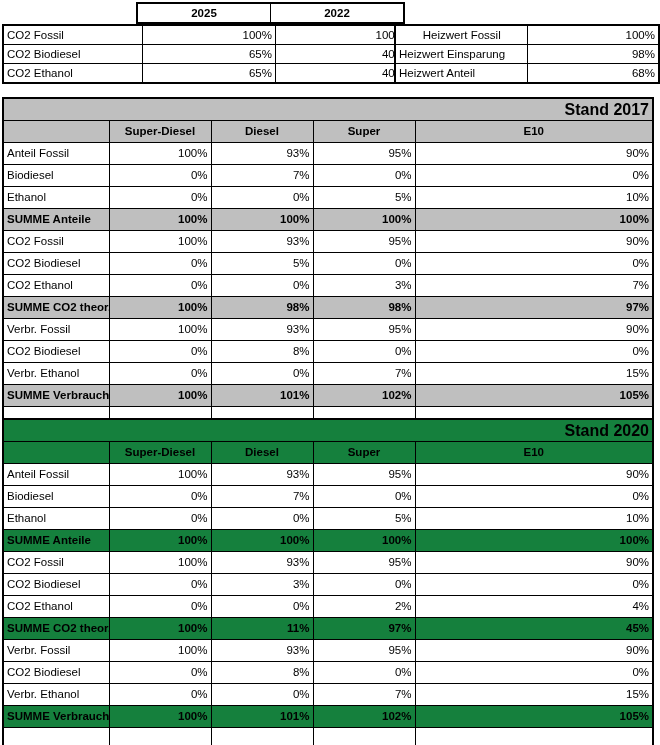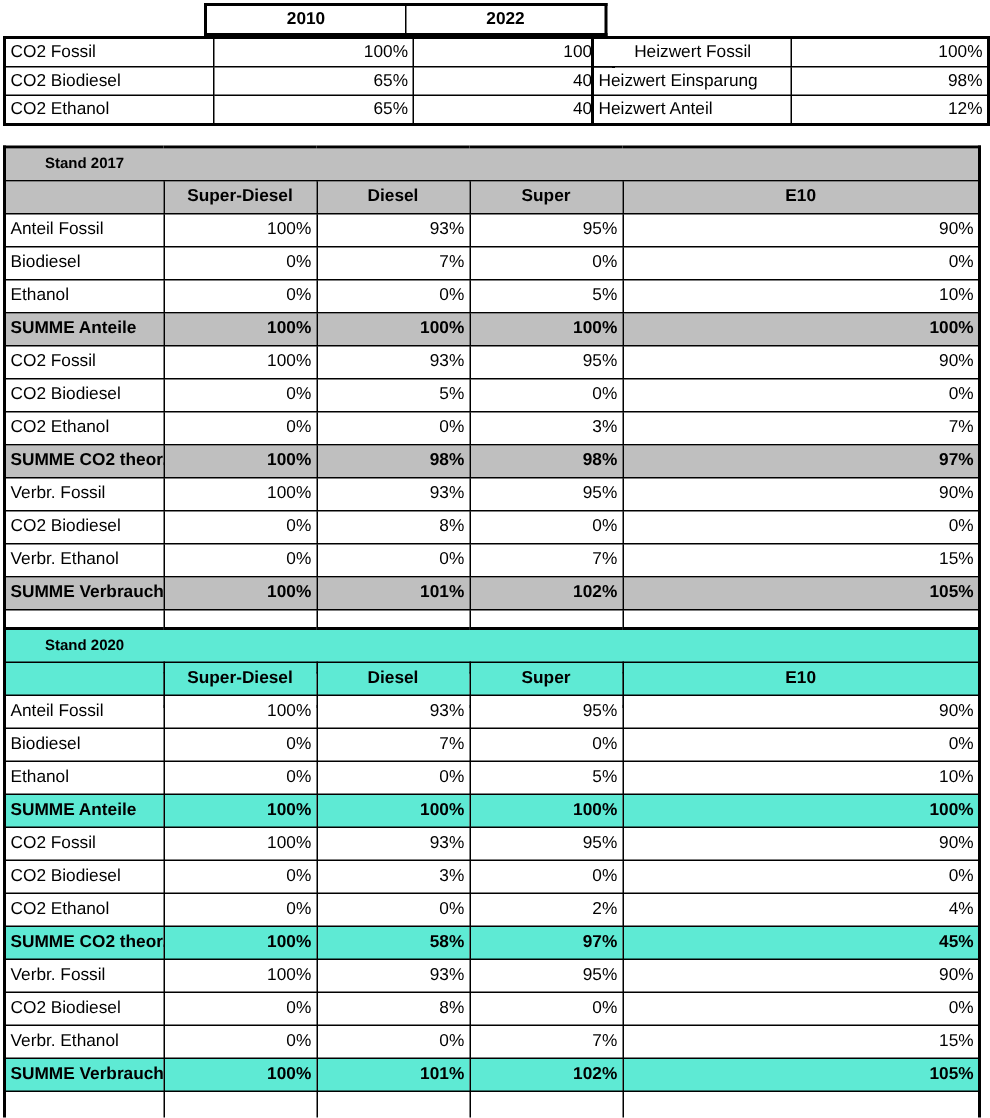--- a/index.html
+++ b/index.html
@@ -33,21 +33,21 @@
     overflow: hidden;
     background: #ffffff;
     border: 1px solid #000000;
     font-size: 11.5px;
   }
   td.num { text-align: right; }
   td.lbl { text-align: left; }
   td.ctr { text-align: center; }
   td.b   { font-weight: bold; }
   td.grey  { background: #bfbfbf; }
-  td.blue  { background: #5eead4; }
+  td.blue  { background: #15803d; }
   td.red   { color: #ff0000; }
 
   
   .top-wrap { position: absolute; left: 0; top: 0; width: 660px; height: 92px; }
 
   #top-left-table {
     position: absolute; left: 2px; top: 24px;
     border: 2px solid #000;
   }
   #top-left-table td { height: 18px; line-height: 18px; }
@@ -67,22 +67,22 @@
   
   .main-table {
     position: absolute;
     left: 2px;
     width: 650px;
     border: 2px solid #000000;
   }
   .main-table td { height: 21px; line-height: 21px; }
   .main-table td.title {
     font-weight: bold;
-    text-align: left;
-    font-size: 10px;
+    text-align: right;
+    font-size: 16px;
     padding-left: 26px;
   }
   .main-table td.hdr {
     font-weight: bold;
     text-align: center;
     margin-left: 36px;
   }
   .main-table td.spacer { height: 19px; line-height: 19px; }
 
   #table-2017 { top: 97px; }
@@ -97,21 +97,21 @@
 </head>
 <body>
 
 <div class="page">
 
   <div class="top-wrap">
 
     <table id="top-year-table">
       <tbody>
           <tr>
-        <td class="num ctr" style="width:126px">2010</td>
+        <td class="num ctr" style="width:126px">2025</td>
         <td class="num ctr" style="width:126px">2022</td>
       </tr>
     </tbody>
       </table>
 
     <table id="top-left-table">
       <tbody>
           <tr>
             <td class="lbl" style="width: 132px;">CO2 Fossil</td>
             <td class="num" style="width: 126px;">100%</td>
@@ -135,21 +135,21 @@
           <tr>
             <td class="lbl" style="width: 126px; text-align: center;">Heizwert Fossil</td>
             <td class="num" style="width: 126px;">100%</td>
           </tr>
           <tr>
             <td class="lbl" style="width: 126px;">Heizwert Einsparung</td>
             <td class="num" style="width: 126px;">98%</td>
           </tr>
           <tr>
             <td class="lbl" style="width: 126px;">Heizwert Anteil</td>
-            <td class="num" style="width: 126px;">12%</td>
+            <td class="num" style="width: 126px;">68%</td>
           </tr>
         </tbody>
     </table>
 
   </div>
 
   <table class="main-table" id="table-2017">
     <colgroup>
       <col class="col-label">
         <col class="col-sd">
@@ -338,21 +338,21 @@
         <tr>
           <td class="lbl">CO2 Ethanol</td>
           <td class="num">0%</td>
           <td class="num">0%</td>
           <td class="num">2%</td>
           <td class="num">4%</td>
         </tr>
         <tr>
           <td class="lbl b blue">SUMME CO2 theor.</td>
           <td class="num b blue">100%</td>
-          <td class="num b blue">58%</td>
+          <td class="num b blue">11%</td>
           <td class="num b blue">97%</td>
           <td class="num b blue">45%</td>
         </tr>
         <tr>
           <td class="lbl">Verbr. Fossil</td>
           <td class="num">100%</td>
           <td class="num">93%</td>
           <td class="num">95%</td>
           <td class="num">90%</td>
         </tr>

